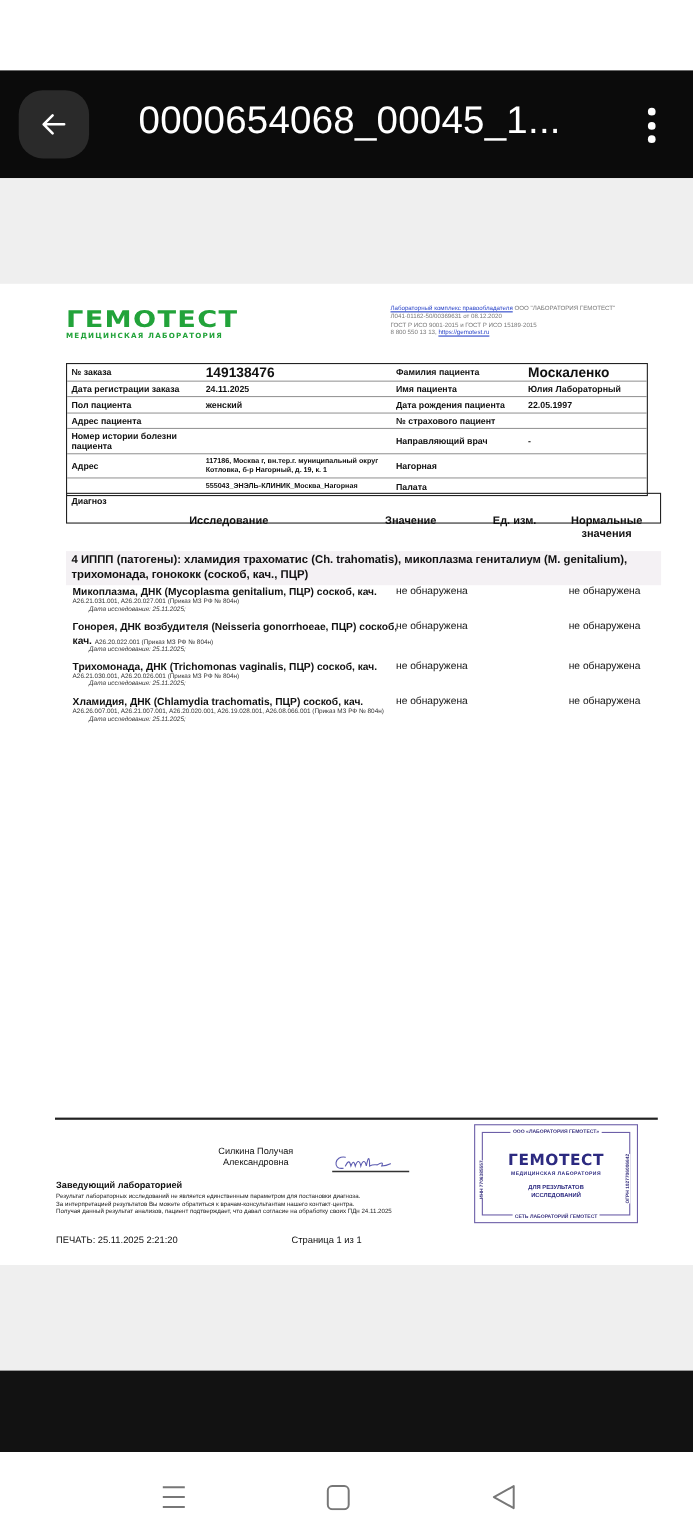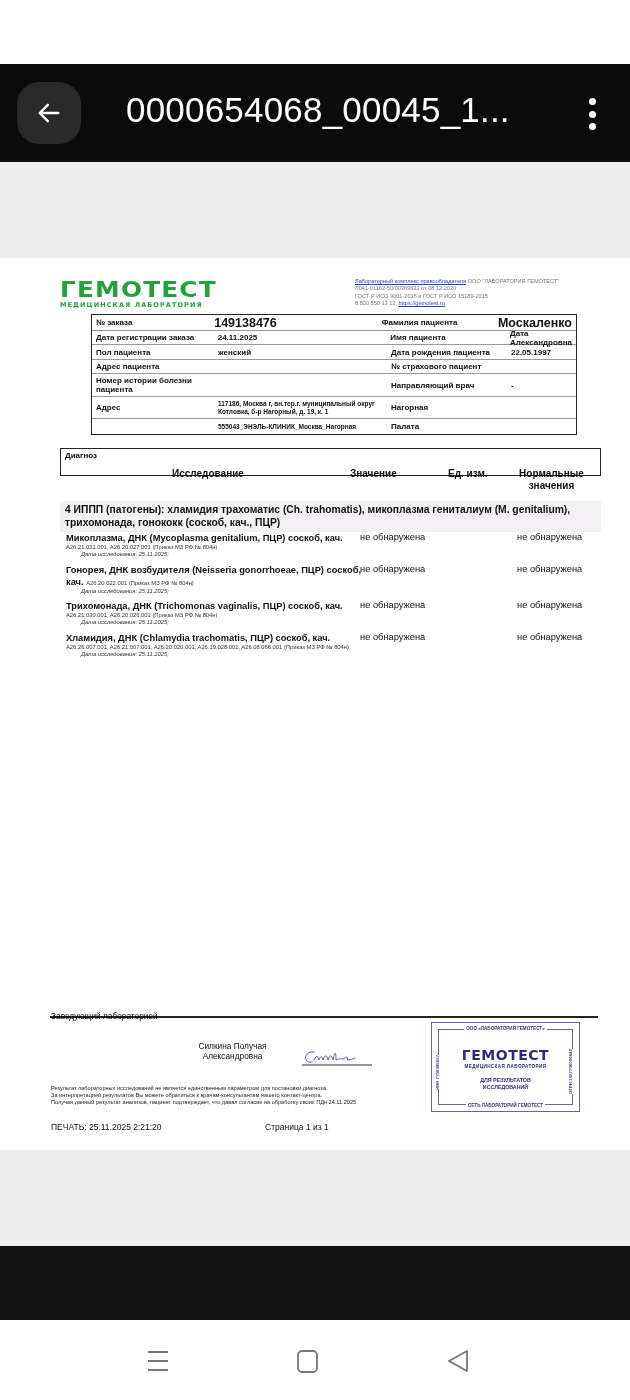--- a/index.html
+++ b/index.html
@@ -19,21 +19,21 @@
   .page { position: absolute; left: 0; top: 258px; width: 630px; height: 892px; background: #ffffff; }
 
   
   .logo { position: absolute; left: 60px; top: 22px; }
   .logo-main { font-family: "DejaVu Sans", sans-serif; font-weight: bold; font-size: 21px; color: #22a33a; letter-spacing: 1px; line-height: 20px; transform: scaleX(1.18); transform-origin: left; }
   .logo-sub { font-family: "DejaVu Sans", sans-serif; font-weight: bold; font-size: 6.5px; color: #22a33a; letter-spacing: 1.1px; margin-top: 1px; }
   .lab-info { position: absolute; left: 355px; top: 20px; width: 250px; font-size: 5.6px; color: #777; line-height: 7.4px; }
   .lab-info .lnk { color: #2a44c8; text-decoration: underline; }
 
   
-  .ptable { position: absolute; left: 60px; top: 56px; width: 486px; border: 1.5px solid #222; margin-left: 31px; }
+  .ptable { position: absolute; left: 60px; top: 72px; width: 529px; border: 1.5px solid #222; }
   .prow { display: flex; border-bottom: 1px solid #999; }
   .prow:last-child { border-bottom: none; }
   .pcell { font-size: 8px; padding: 2px 4px; display: flex; align-items: center; font-weight: bold; }
   .pl { width: 122px; font-weight: bold; }
   .pv { width: 173px; }
   .pl2 { width: 120px; font-weight: bold; }
   .pv2 { flex: 1; }
   .big { font-size: 12.5px; font-weight: bold; }
   .small { font-size: 6.5px; line-height: 8px; }
   .diag { position: absolute; left: 60px; top: 190px; width: 541px; height: 28px; border: 1.5px solid #222; font-size: 8px; font-weight: bold; padding: 2px 4px; }
@@ -44,21 +44,21 @@
 
   .test { position: absolute; left: 66px; width: 300px; }
   .test-name { font-size: 9.3px; font-weight: bold; line-height: 12px; }
   .codes { font-size: 5.8px; font-weight: normal; color: #333; line-height: 7px; }
   .tdate { font-size: 5.8px; font-style: italic; color: #333; padding-left: 15px; line-height: 7.5px; }
   .val { position: absolute; left: 360px; font-size: 9.3px; }
   .norm { position: absolute; left: 517px; font-size: 9.3px; }
 
   
   .sigline { position: absolute; left: 50px; top: 758px; width: 548px; height: 1.5px; background: #222; }
-  .sig-role { position: absolute; left: 51px; top: 753px; font-size: 8.3px; }
+  .sig-role { position: absolute; left: 51px; top: 814px; font-size: 8.3px; font-weight: bold; }
   .sig-name { position: absolute; left: 190px; top: 783px; width: 85px; font-size: 8.3px; text-align: center; line-height: 10px; }
   .signature { position: absolute; left: 300px; top: 784px; width: 80px; height: 30px; }
   .disclaimer { position: absolute; left: 51px; top: 827px; font-size: 5.6px; line-height: 7px; color: #222; }
   .print { position: absolute; left: 51px; top: 864px; font-size: 8.5px; }
   .pageno { position: absolute; left: 265px; top: 864px; font-size: 8.5px; }
 
   .stamp { position: absolute; left: 431px; top: 764px; width: 149px; height: 90px; border: 1.5px solid #6d5fa8; }
   .stamp-inner { position: absolute; left: 6px; top: 6px; right: 6px; bottom: 6px; border: 1px solid #6d5fa8; }
   .stamp-top { position: absolute; left: 0; right: 0; top: -4px; text-align: center; font-size: 4.6px; color: #3b3480; font-weight: bold; }
   .stamp-top span, .stamp-bot span { background: #fff; padding: 0 2px; }
@@ -114,21 +114,21 @@
     <div class="prow" style="height:16px">
       <div class="pcell pl">№ заказа</div>
       <div class="pcell pv big">149138476</div>
       <div class="pcell pl2">Фамилия пациента</div>
       <div class="pcell pv2 big">Москаленко</div>
     </div>
     <div class="prow" style="height:14px">
       <div class="pcell pl">Дата регистрации заказа</div>
       <div class="pcell pv">24.11.2025</div>
       <div class="pcell pl2">Имя пациента</div>
-      <div class="pcell pv2">Дата Александровна</div>
+      <div class="pcell pv2">Юлия Лабораторный</div>
     </div>
     <div class="prow" style="height:15px">
       <div class="pcell pl">Пол пациента</div>
       <div class="pcell pv">женский</div>
       <div class="pcell pl2">Дата рождения пациента</div>
       <div class="pcell pv2">22.05.1997</div>
     </div>
     <div class="prow" style="height:14px">
       <div class="pcell pl">Адрес пациента</div>
       <div class="pcell pv"></div>

